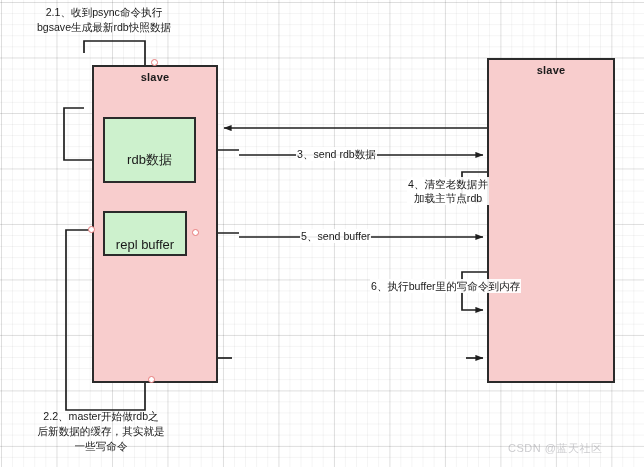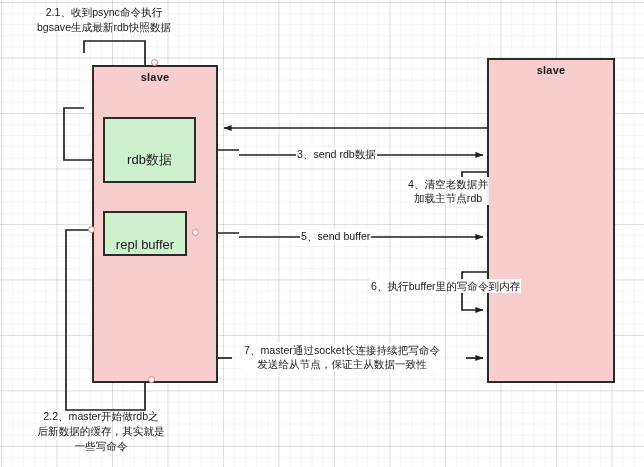--- a/index.html
+++ b/index.html
@@ -172,26 +172,23 @@
 
   <div class="edge-label" style="left:407px; top:177px; text-align:center;">
     <div>4、清空老数据并</div>
     <div>加载主节点rdb</div>
   </div>
 
   <div class="edge-label" style="left:300px; top:229px;">5、send buffer</div>
 
   <div class="edge-label" style="left:370px; top:279px;">6、执行buffer里的写命令到内存</div>
 
-  <div class="edge-label" style="left:243px; top:343px; text-align:center;">
-    <div>7、master通过socket长连接持续把写命令</div>
-    <div>发送给从节点，保证主从数据一致性</div>
-  </div>
 
   <div class="note" style="left:4px; top:5px; width:200px;">2.1、收到psync命令执行
 bgsave生成最新rdb快照数据</div>
 
   <div class="note" style="left:1px; top:409px; width:200px;">2.2、master开始做rdb之
 后新数据的缓存，其实就是
 一些写命令</div>
 
+  <div class="watermark" style="left:508px; top:441px;">CSDN @蓝天社区</div>
 
 </div>
 
 </body></html>

